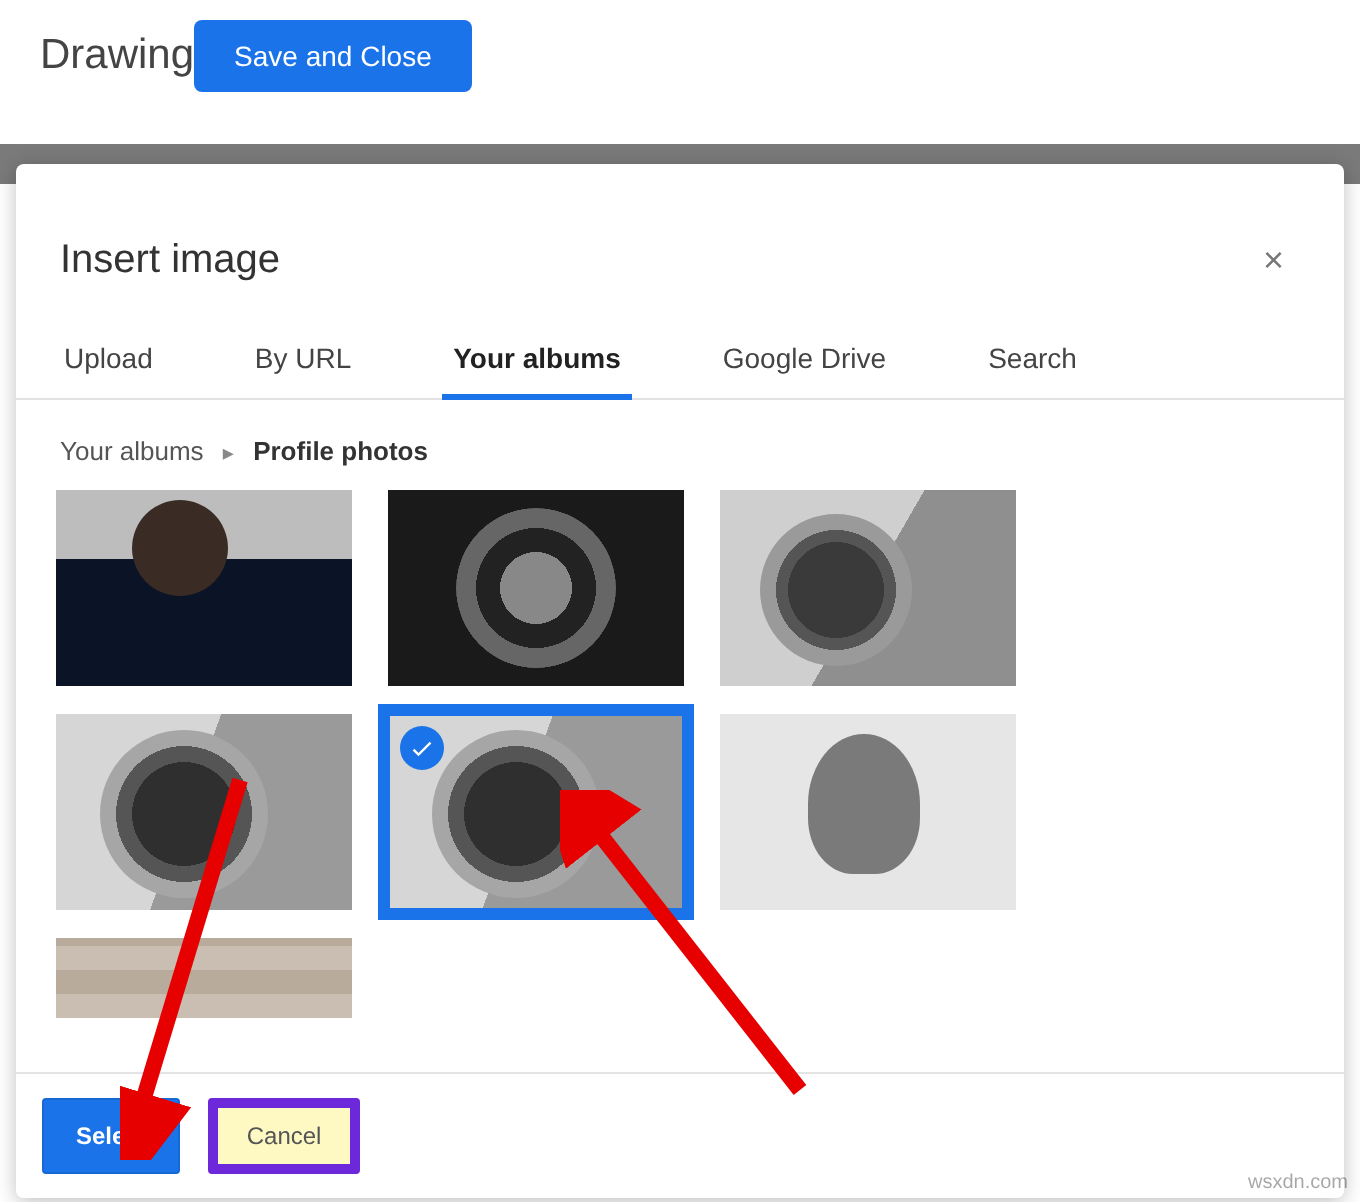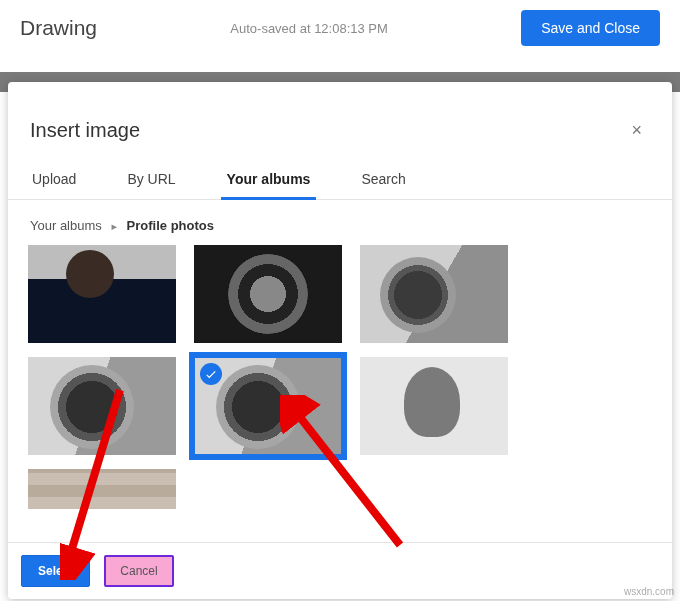--- a/index.html
+++ b/index.html
@@ -161,23 +161,23 @@
     background: #1a73e8;
     color: #fff;
     border: 1px solid #1768d3;
     font-size: 12px;
     font-weight: 700;
     padding: 7px 16px;
     border-radius: 2px;
     cursor: pointer;
   }
   .btn-secondary {
-    background: #f9a8d4;
+    background: #fef9c3;
     color: #555;
-    border: 2px solid #6d28d9;
+    border: 5px solid #6d28d9;
     font-size: 12px;
     padding: 7px 14px;
     border-radius: 2px;
     cursor: pointer;
   }
   .watermark {
     position: absolute;
     right: 6px;
     bottom: 4px;
     font-size: 10px;
@@ -203,36 +203,36 @@
     position: absolute;
     z-index: 40;
     pointer-events: none;
   }
 </style>
 </head>
 <body>
 
 <div class="top-bar">
   <div class="title">Drawing</div>
-  <div class="autosave">Auto-saved at 12:08:13 PM</div>
   <button class="save-close-btn">Save and Close</button>
 </div>
 
 <div class="backdrop"></div>
 
 <div class="modal">
   <div class="modal-header">
     <div class="modal-title">Insert image</div>
     <div class="close-x">×</div>
   </div>
 
   <div class="tabs">
     <div class="tab">Upload</div>
     <div class="tab">By URL</div>
     <div class="tab active">Your albums</div>
+    <div class="tab">Google Drive</div>
     <div class="tab">Search</div>
   </div>
 
   <div class="content-wrap">
     <div class="content">
       <div class="breadcrumb">
         <span>Your albums</span>
         <span class="sep">▸</span>
         <span class="current">Profile photos</span>
       </div>

